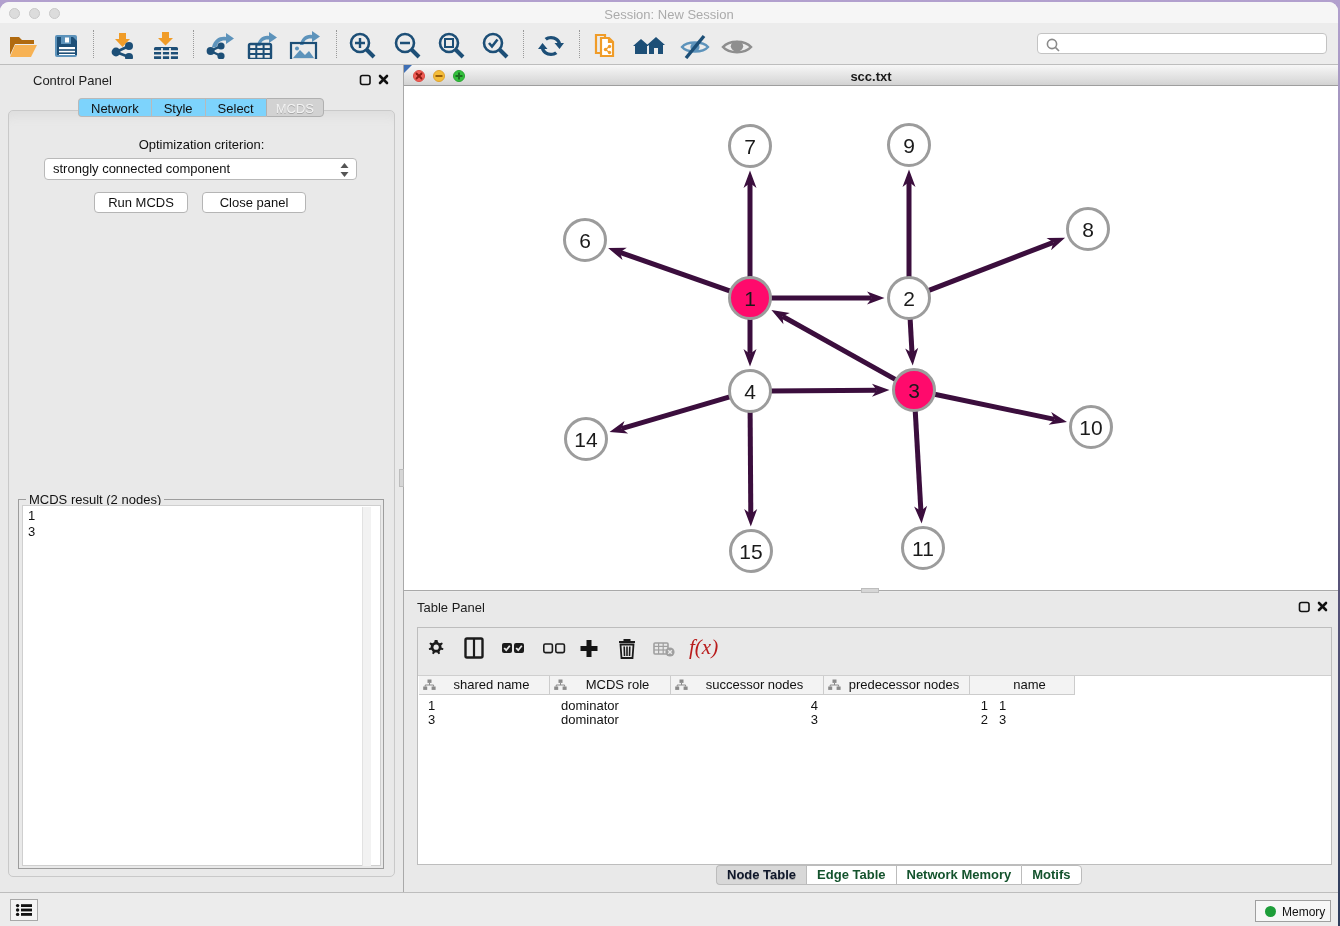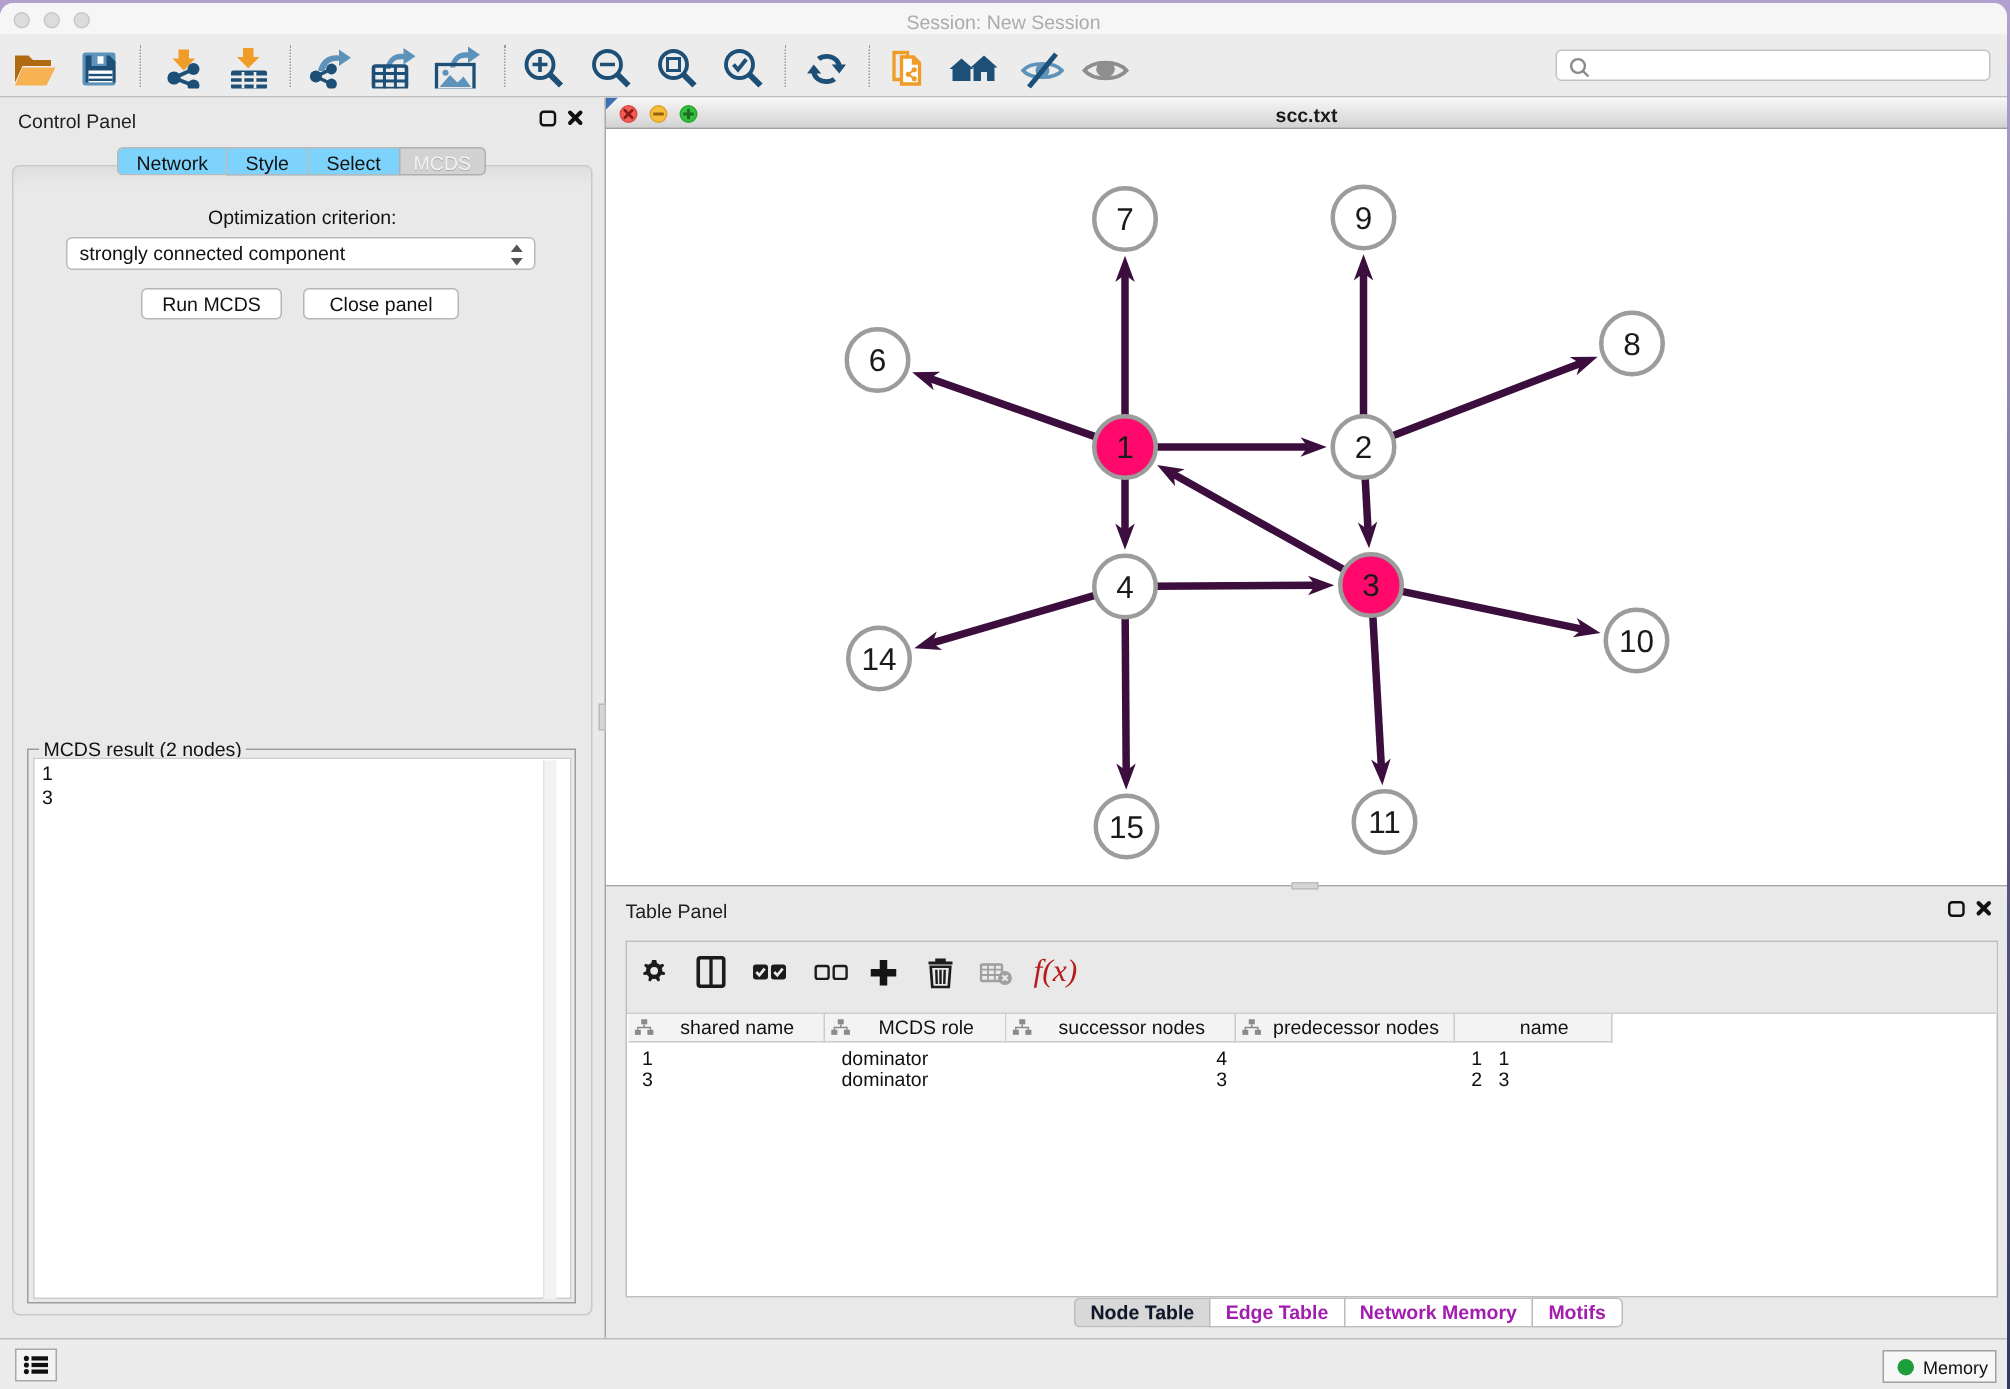--- a/index.html
+++ b/index.html
@@ -37,21 +37,21 @@
   .dot { position:absolute; top:4.5px; width:12px; height:12px; border-radius:50%; }
   #netcanvas { position:absolute; left:0; top:21px; width:934px; height:505px; background:#fff; border-bottom:1px solid #a9a9a9; }
   
   #tpanel { position:absolute; left:404px; top:590px; width:934px; height:300px; background:#e9e9e9; }
   #tbox { position:absolute; left:13px; top:35px; width:915px; height:238px; background:#fff; border:1px solid #bdbdbd; }
   #ttools { position:absolute; left:0; top:0; width:913px; height:48px; background:#e9e9e9; border-bottom:1px solid #cfcfcf; }
   #thead { position:absolute; left:0; top:48px; width:913px; height:19px; font-size:13px; color:#111; }
   .th { position:absolute; top:0; height:19px; background:#f3f3f3; border-right:1px solid #cccccc; border-bottom:1px solid #cccccc; text-align:center; line-height:18px; padding-left:15px; }
   .trow { position:absolute; font-size:13px; color:#111; height:15px; line-height:15px; }
   #ttabs { position:absolute; left:289px; top:273px; height:20px; display:flex; font-size:13px; font-weight:bold; }
-  .ttab { border:1px solid #bcbcbc; border-right:none; background:#fff; padding:0 10px; line-height:18px; color:#a21caf; }
+  .ttab { border:1px solid #bcbcbc; border-right:none; background:#fff; padding:0 10px; line-height:18px; color:#14532d; }
   .ttab.sel { background:#d8d8d8; color:#0f172a; text-shadow:0 1px 0 #ababab;margin-left:23px; }
   .ttab:first-child { border-radius:4px 0 0 4px; }
   .ttab:last-child { border-radius:0 4px 4px 0; border-right:1px solid #bcbcbc; }
   
   #statusbar { position:absolute; left:0; top:890px; width:1338px; height:32px; background:#ececec; border-top:1px solid #bdbdbd; }
   #listbtn { position:absolute; left:10px; top:6px; width:28px; height:22px; background:#f4f4f4; border:1px solid #a8a8a8; }
   #membtn { position:absolute; left:1255px; top:7px; width:76px; height:22px; background:#f7f7f7; border:1px solid #9f9f9f; font-size:12px; color:#111; }
 </style>
 </head>
 <body>
@@ -183,21 +183,21 @@
           <ellipse cx="17" cy="14.2" rx="6.2" ry="5.4" fill="#8e8e8e"></ellipse>
         </svg></div>
     <div id="search">
         <svg width="16" height="16" viewBox="0 0 16 16" style="position:absolute;left:7px;top:2.5px">
           <circle cx="7" cy="7" r="4.6" fill="none" stroke="#8a8a8a" stroke-width="1.6"></circle>
           <line x1="10.4" y1="10.4" x2="14" y2="14" stroke="#8a8a8a" stroke-width="1.6"></line>
         </svg>
       </div>
   </div>
   <div id="cpanel">
-    <div class="paneltitle" style="position:absolute;left:12px;top:8px">Control Panel</div>
+    <div class="paneltitle" style="position:absolute;left:33px;top:8px">Control Panel</div>
     <div style="position:absolute;left:359px;top:7px"><svg width="13" height="13" viewBox="0 0 13 13" style="">
           <rect x="1.5" y="2.5" width="9.5" height="9" rx="2" fill="none" stroke="#111" stroke-width="1.6"></rect>
         </svg></div>
       <div style="position:absolute;left:377px;top:7px"><svg width="13" height="13" viewBox="0 0 13 13" style="">
           <path d="M2.2 3.4 L3.6 2 L6.5 4.9 L9.4 2 L10.8 3.4 L7.9 6.3 L10.8 9.2 L9.4 10.6 L6.5 7.7 L3.6 4.9 Z" fill="none"></path>
           <g stroke="#111" stroke-width="2.6" stroke-linecap="round">
             <line x1="3" y1="3" x2="10" y2="10"></line>
             <line x1="10" y1="3" x2="3" y2="10"></line>
           </g>
         </svg></div>

